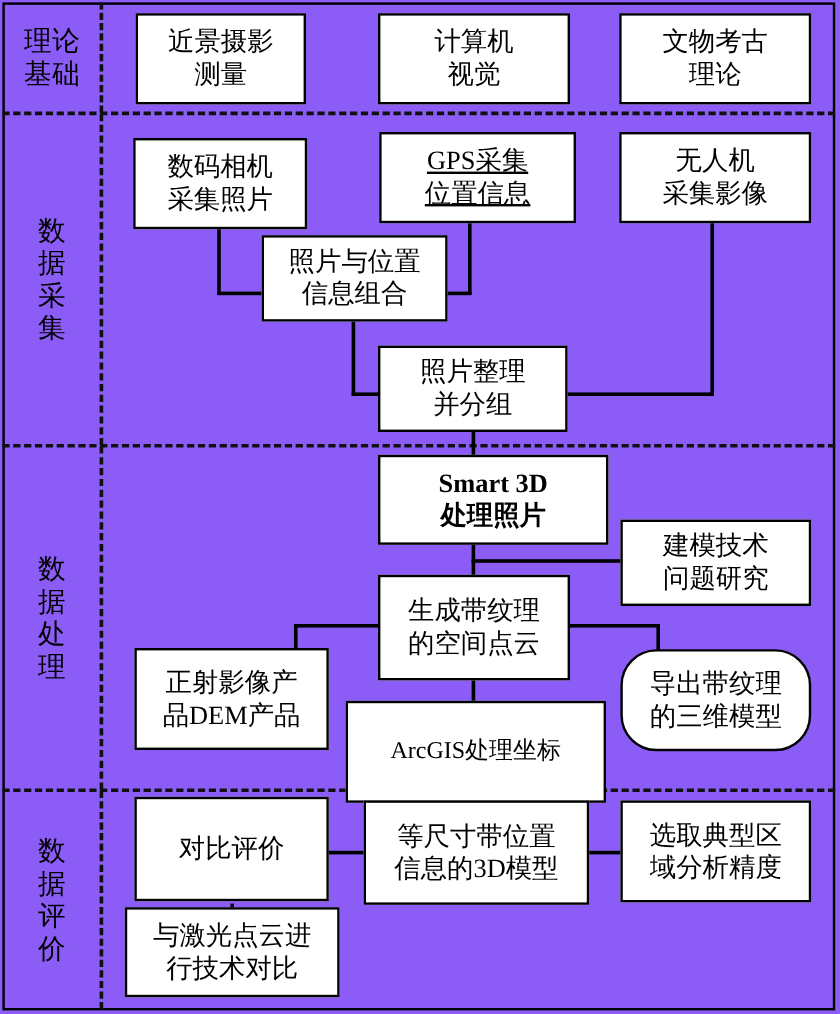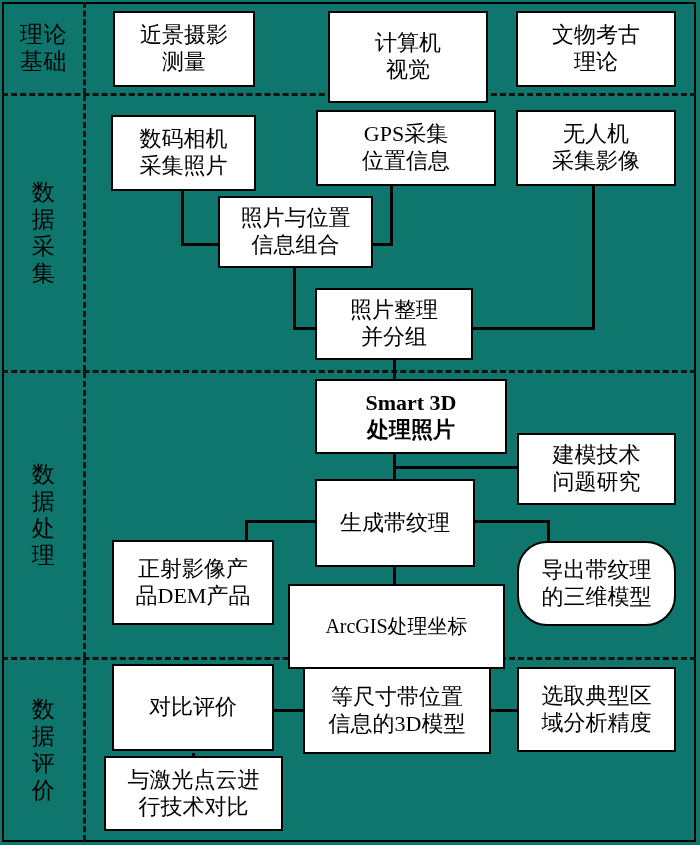--- a/index.html
+++ b/index.html
@@ -4,21 +4,21 @@
 <style>
   html, body {
     margin: 0;
     padding: 0;
     background: #ffffff;
   }
   #canvas {
     position: relative;
     width: 700px;
     height: 845px;
-    background: #0f766e;
+    background: #8b5cf6;
     font-family: "Liberation Serif", "DejaVu Serif", serif;
     overflow: hidden;
   }
   
   .frame {
     position: absolute;
     left: 2px;
     top: 2px;
     width: 694px;
     height: 840px;
@@ -153,36 +153,36 @@
 
   <div class="seg" style="left:490px; top:709px; width:29px; height:3px;"></div>
 
   <div class="seg" style="left:192px; top:753px; width:3px; height:22px;"></div>
 
   <div class="box" style="left:113px; top:11px; width:142px; height:76px;">
     <span class="ln">近景摄影</span>
     <span class="ln">测量</span>
   </div>
 
-  <div class="box" style="left:328px; top:11px; width:160px; height:92px;">
+  <div class="box" style="left:315px; top:11px; width:160px; height:76px;">
     <span class="ln">计算机</span>
     <span class="ln">视觉</span>
   </div>
 
   <div class="box" style="left:516px; top:11px; width:160px; height:76px;">
     <span class="ln">文物考古</span>
     <span class="ln">理论</span>
   </div>
 
   <div class="box" style="left:111px; top:115px; width:145px; height:76px;">
     <span class="ln">数码相机</span>
     <span class="ln">采集照片</span>
   </div>
 
-  <div class="box" style="left:316px; top:110px; width:180px; height:76px;">
+  <div class="box" style="left:316px; top:110px; width:164px; height:76px;text-decoration:underline;">
     <span class="ln">GPS采集</span>
     <span class="ln">位置信息</span>
   </div>
 
   <div class="box" style="left:516px; top:110px; width:160px; height:76px;">
     <span class="ln">无人机</span>
     <span class="ln">采集影像</span>
   </div>
 
   <div class="box" style="left:218px; top:196px; width:155px; height:72px;">
@@ -200,20 +200,21 @@
     <span class="ln">处理照片</span>
   </div>
 
   <div class="box" style="left:517px; top:433px; width:159px; height:72px;">
     <span class="ln">建模技术</span>
     <span class="ln">问题研究</span>
   </div>
 
   <div class="box" style="left:315px; top:479px; width:160px; height:88px;">
     <span class="ln">生成带纹理</span>
+    <span class="ln">的空间点云</span>
   </div>
 
   <div class="box" style="left:112px; top:540px; width:162px; height:85px;">
     <span class="ln">正射影像产</span>
     <span class="ln">品DEM产品</span>
   </div>
 
   <div class="box small" style="left:288px; top:584px; width:217px; height:85px;">
     <span class="ln">ArcGIS处理坐标</span>
   </div>

